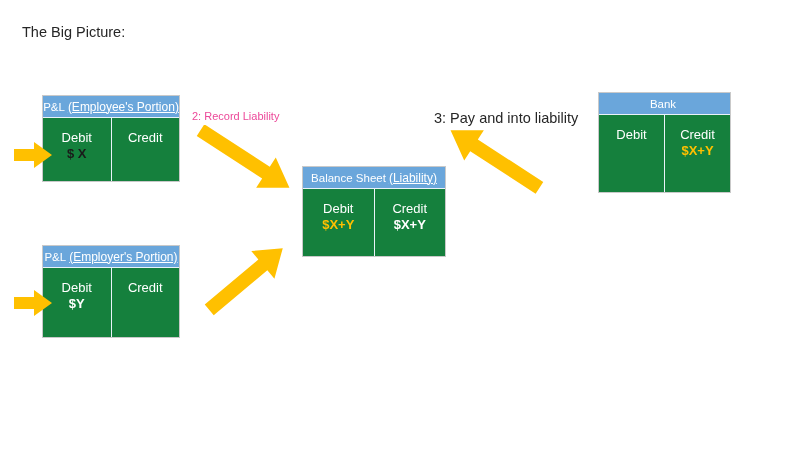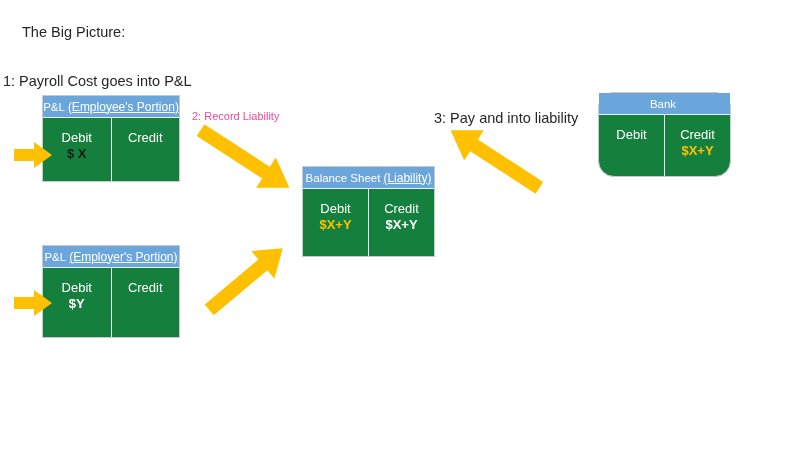--- a/index.html
+++ b/index.html
@@ -50,39 +50,38 @@
   .t-col.left{border-right:1px solid #eaf2fa;}
   .cell-title{font-size:13px;color:#ffffff;line-height:1.25;}
   .cell-val{font-size:13px;font-weight:bold;line-height:1.25;}
   .val-white{color:#ffffff;}
   .val-dark{color:#1a1a1a;}
   .val-orange{color:#FFC000;}
 
   
   #t-pl-employee{left:42px;top:95px;width:138px;height:87px;}
   #t-pl-employer{left:42px;top:245px;width:138px;height:93px;}
-  #t-balance-sheet{left:302px;top:166px;width:133px;height:91px;}
-  #t-bank{left:598px;top:92px;width:133px;height:85px;border-radius:16px;}
+  #t-balance-sheet{left:302px;top:166px;width:144px;height:91px;}
+  #t-bank{left:598px;top:92px;width:133px;height:101px;}
 
   
   .arrow{position:absolute;}
   #arrow-in-employee{left:14px;top:140px;width:38px;height:30px;}
   #arrow-in-employer{left:14px;top:288px;width:38px;height:30px;}
   #arrow-record-1{left:190px;top:125px;width:110px;height:68px;}
   #arrow-record-2{left:196px;top:238px;width:100px;height:82px;}
   #arrow-pay{left:440px;top:124px;width:110px;height:70px;}
 </style>
 </head>
 <body>
 
 <div class="canvas">
 
   <div class="txt" id="slide-title">The Big Picture:</div>
 
-  <div class="txt" id="step1-label">1: Payroll Cost goes into P&amp;L</div>
   <div class="txt" id="step2-label">2: Record Liability</div>
   <div class="txt" id="step3-label">3: Pay and into liability</div>
 
   <div class="taccount" id="t-pl-employee">
     <div class="t-header">
       <span class="main">P&amp;L</span>
       <span class="sub">(Employee's Portion)</span>
     </div>
     <div class="t-body">
       <div class="t-col left">

